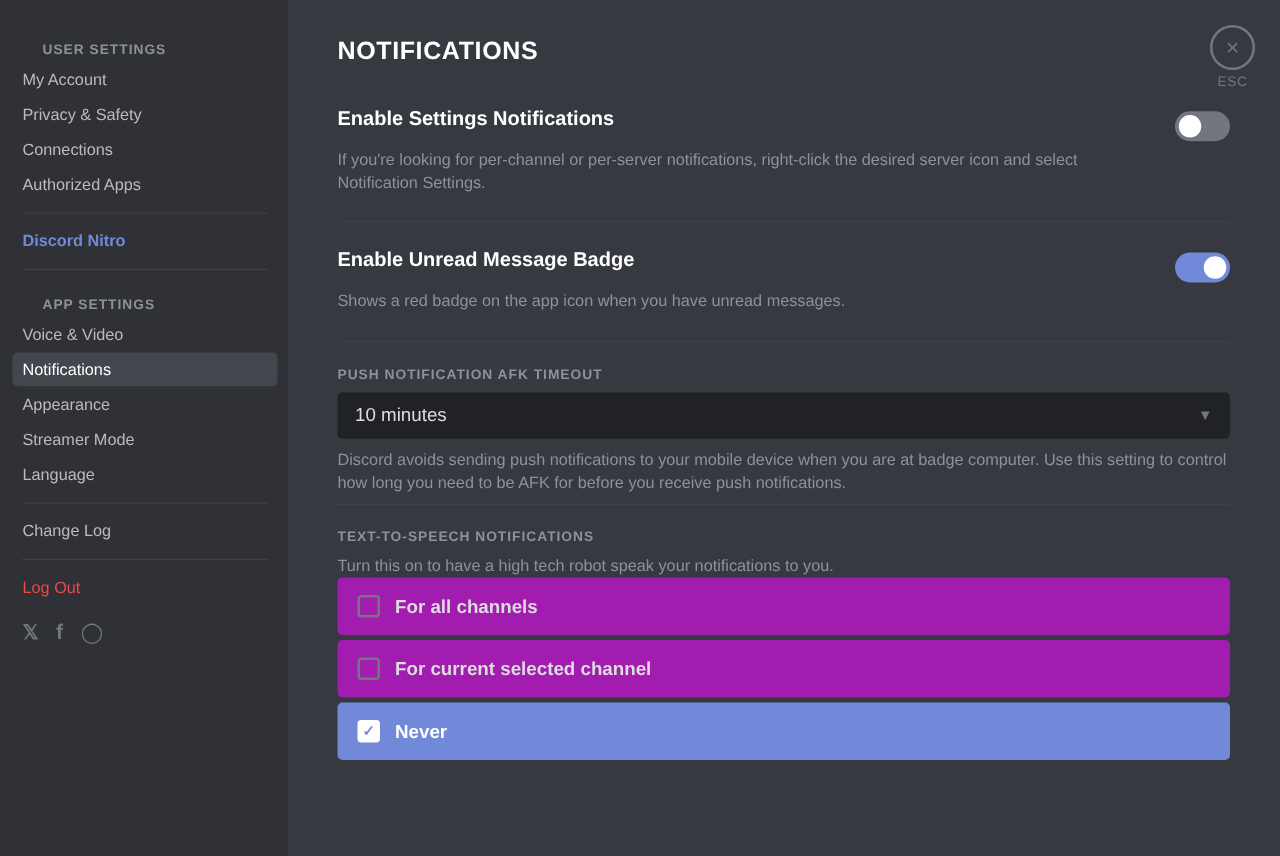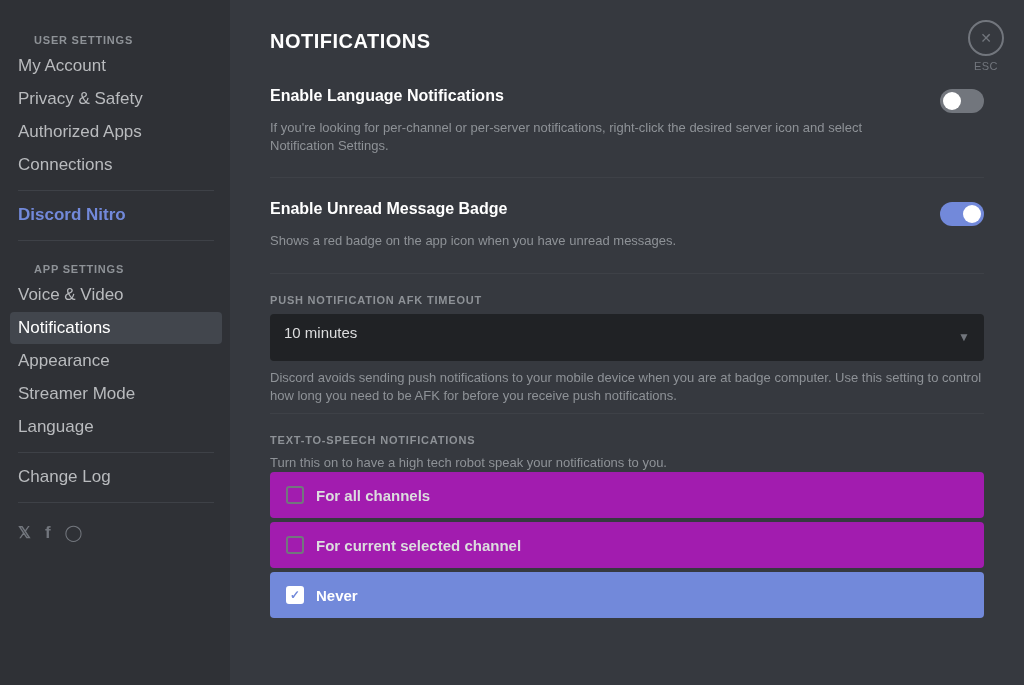--- a/index.html
+++ b/index.html
@@ -32,21 +32,21 @@
       padding: 6px 8px 4px 8px;
       margin-top: 8px;
       margin-left: 16px;
     }
     .sidebar-item {
       display: flex;
       align-items: flex-end;
       padding: 6px 8px;
       border-radius: 4px;
       cursor: pointer;
-      font-size: 17px;
+      font-size: 13px;
       color: #b9bbbe;
       transition: background 0.1s;
       margin-bottom: 1px;
     }
     .sidebar-item.active {
       background: #42464d;
       color: #fff;
     }
     .sidebar-item.nitro {
       color: #7289da;
@@ -169,21 +169,21 @@
     .dropdown-wrapper {
       position: relative;
       margin-bottom: 8px;
     }
     .dropdown {
       width: 100%;
       background: #202225;
       color: #dcddde;
       border: none;
       border-radius: 4px;
-      padding: 10px 40px 20px 14px;
+      padding: 10px 40px 10px 14px;
       font-size: 15px;
       appearance: none;
       -webkit-appearance: none;
       cursor: pointer;
       outline: none;
     }
     .dropdown-arrow {
       position: absolute;
       right: 14px;
       top: 50%;
@@ -279,24 +279,24 @@
 <div class="sidebar">
   <div class="sidebar-section-label">User Settings</div>
 
   <div class="sidebar-item">
     <span>My Account</span>
   </div>
   <div class="sidebar-item">
     <span>Privacy &amp; Safety</span>
   </div>
   <div class="sidebar-item">
+    <span>Connections</span>
+  </div>
+  <div class="sidebar-item">
     <span>Authorized Apps</span>
-  </div>
-  <div class="sidebar-item">
-    <span>Connections</span>
   </div>
 
   <div class="sidebar-divider"></div>
 
   <div class="sidebar-item nitro">
     <span>Discord Nitro</span>
   </div>
 
   <div class="sidebar-divider"></div>
 
@@ -319,40 +319,43 @@
   </div>
 
   <div class="sidebar-divider"></div>
 
   <div class="sidebar-item">
     <span>Change Log</span>
   </div>
 
   <div class="sidebar-divider"></div>
 
+  <div class="sidebar-item logout">
+    <span>Log Out</span>
+  </div>
 
   <div class="sidebar-social">
     <span style="font-size:16px;font-weight:700;">𝕏</span>
     <span style="font-size:17px;font-weight:700;">f</span>
     <span style="font-size:16px;">◯</span>
   </div>
 </div>
 
 <div class="main-content">
 
   <div class="esc-button">
     <div class="esc-circle">✕</div>
     <span class="esc-label">ESC</span>
   </div>
 
   <div class="page-title">Notifications</div>
 
   <div class="setting-row">
     <div class="setting-row-text">
-      <div class="setting-row-title">Enable Language Notifications</div>
+      <div class="setting-row-title">Enable Settings Notifications</div>
       <div class="setting-row-desc">If you're looking for per-channel or per-server notifications, right-click the desired server icon and select Notification Settings.</div>
     </div>
     <div class="toggle">
       <div class="toggle-track">
         <div class="toggle-knob"></div>
       </div>
     </div>
   </div>
 
   <div class="divider"></div>

